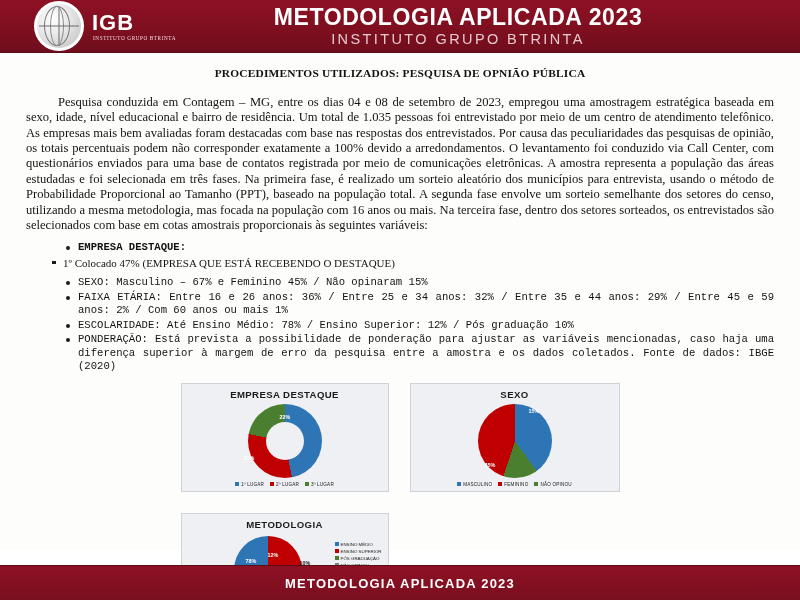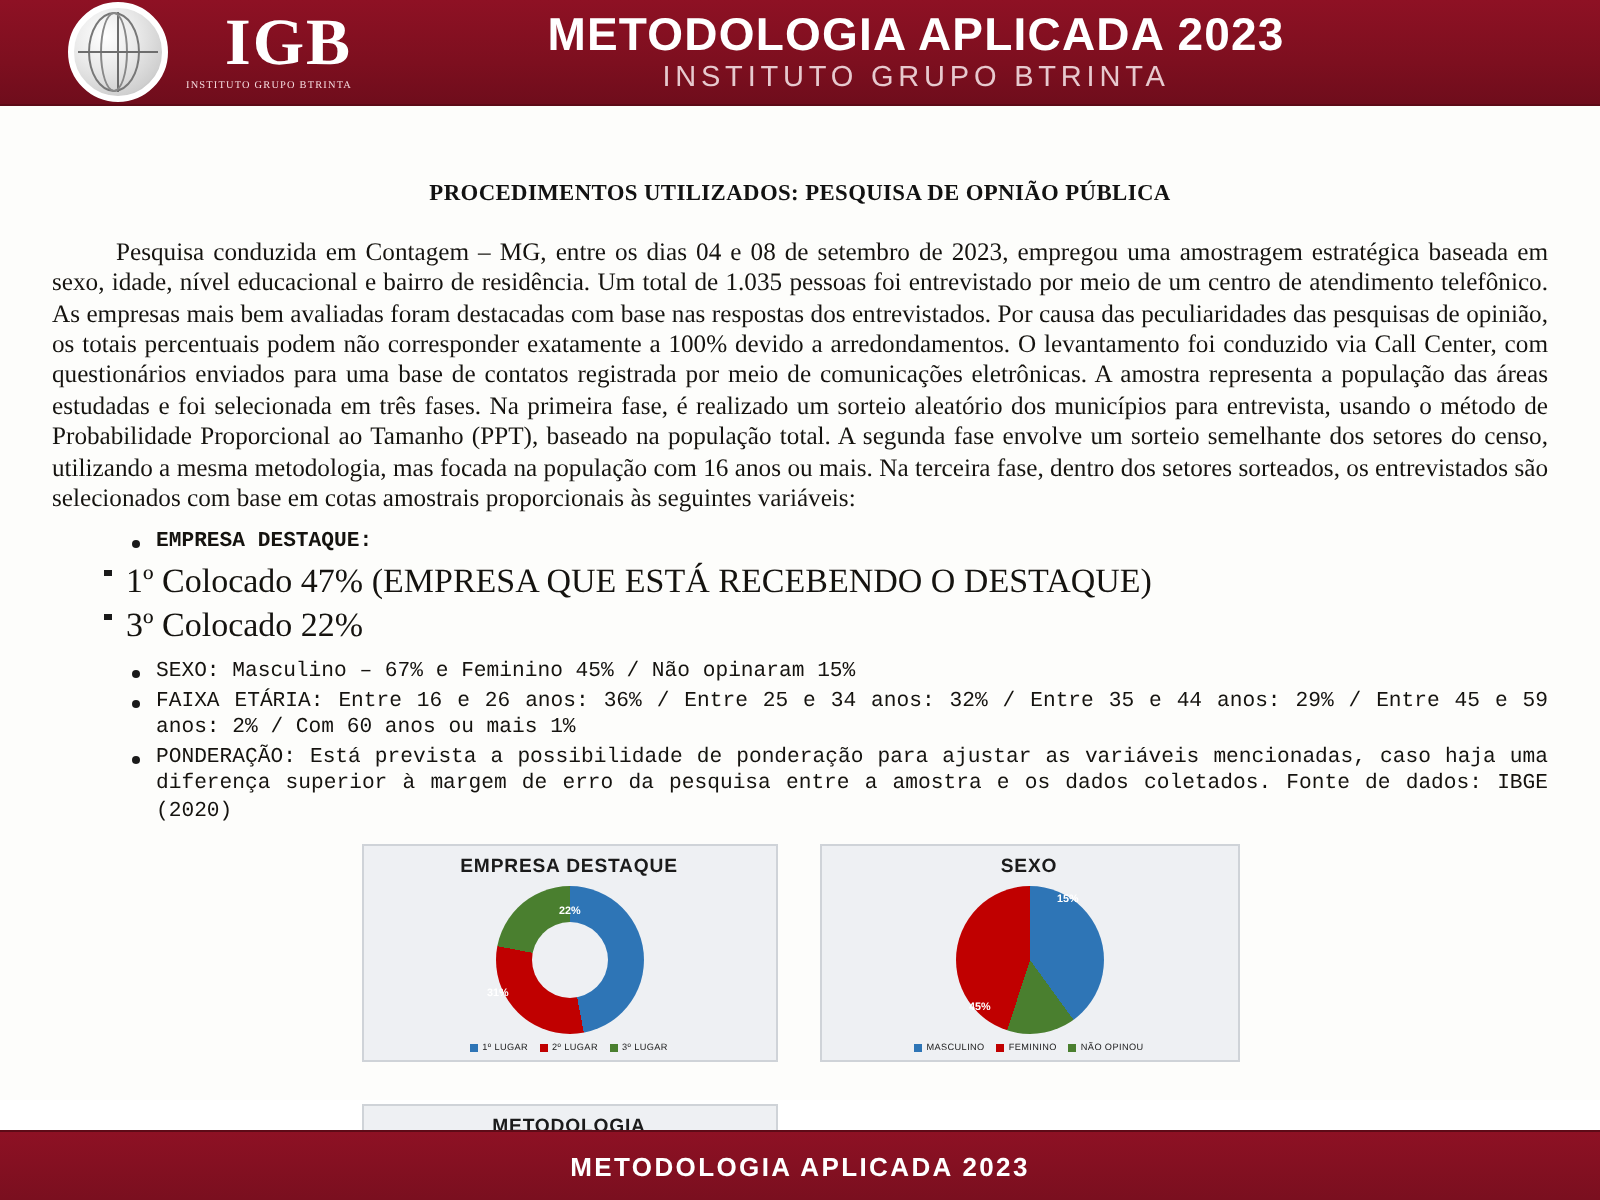--- a/index.html
+++ b/index.html
@@ -40,23 +40,23 @@
   }
   .globe .merid{
     position:absolute;left:7px;top:2px;bottom:2px;width:24px;
     border:1px solid #777;border-radius:50%;
   }
   .globe .merid2{
     position:absolute;left:13px;top:2px;bottom:2px;width:12px;
     border:1px solid #888;border-radius:50%;
   }
   .igb{
-    font-family:Liberation Serif, serif;
-    font-weight:bold;font-size:33px;color:#ffffff;
-    letter-spacing:1px;margin-left:8px;line-height:1;text-align:right;
+    font-family:Liberation Sans, sans-serif;
+    font-weight:bold;font-size:22px;color:#ffffff;
+    letter-spacing:1px;margin-left:8px;line-height:1;
   }
   .igb-sub{
     font-size:5.2px;color:#f3d9dd;letter-spacing:.6px;
     margin-left:9px;margin-top:1px;
   }
   .head-titles{
     flex:1;text-align:center;margin-right:60px;
   }
   .head-title{
     font-family:"Liberation Sans", sans-serif;
@@ -72,21 +72,21 @@
     position:relative;
     padding:14px 26px 0 26px;
     height:497px;
     box-sizing:border-box;
     background:#fdfdfb;
   }
   .doc-title{
     text-align:center;
     font-family:"Liberation Serif", serif;
     font-weight:bold;font-size:11.4px;color:#121212;
-    letter-spacing:.2px;margin-bottom:9px;margin-top:24px;
+    letter-spacing:.2px;margin-bottom:9px;
   }
   .para{
     text-align:justify;
     font-size:12.6px;line-height:1.22;color:#15130f;
     text-indent:32px;
     margin:16px 0 8px 0;
   }
   ul.bul{
     margin:0 0 0 40px;padding:0;list-style:none;
   }
@@ -95,21 +95,21 @@
     padding-left:12px;margin-bottom:1px;text-align:justify;font-family:Liberation Mono, monospace;
   }
   ul.bul>li:before{
     content:"";position:absolute;left:0;top:5px;
     width:4px;height:4px;background:#1a1a1a;border-radius:50%;
   }
   ul.sub{
     margin:0 0 6px 26px;padding:0;list-style:none;
   }
   ul.sub>li{
-    position:relative;font-size:17px;line-height:1.3;color:#15130f;padding-left:11px;
+    position:relative;font-size:11px;line-height:1.3;color:#15130f;padding-left:11px;
   }
   ul.sub>li:before{
     content:"";position:absolute;left:0;top:5px;
     width:3.5px;height:3.5px;background:#1a1a1a;
   }
   .lbl{font-weight:bold;}
   
   .charts{
     display:grid;
     grid-template-columns:208px 210px;
@@ -219,25 +219,25 @@
 
     <div class="doc-title">PROCEDIMENTOS UTILIZADOS: PESQUISA DE OPNIÃO PÚBLICA</div>
 
     <p class="para">Pesquisa conduzida em  Contagem – MG, entre os dias 04 e 08 de setembro de 2023, empregou uma amostragem estratégica baseada em sexo, idade, nível educacional e bairro de residência. Um total de 1.035 pessoas foi entrevistado por meio de um centro de atendimento telefônico. As empresas mais bem avaliadas foram destacadas com base nas respostas dos entrevistados. Por causa das peculiaridades das pesquisas de opinião, os totais percentuais podem não corresponder exatamente a 100% devido a arredondamentos. O levantamento foi conduzido via Call Center, com questionários enviados para uma base de contatos registrada por meio de comunicações eletrônicas. A amostra representa a população das áreas estudadas e foi selecionada em três fases. Na primeira fase, é realizado um sorteio aleatório dos municípios para entrevista, usando o método de Probabilidade Proporcional ao Tamanho (PPT), baseado na população total. A segunda fase envolve um sorteio semelhante dos setores do censo, utilizando a mesma metodologia, mas focada na população com 16 anos ou mais. Na terceira fase, dentro dos setores sorteados, os entrevistados são selecionados com base em cotas amostrais proporcionais às seguintes variáveis:</p>
 
     <ul class="bul">
       <li class="lbl">EMPRESA DESTAQUE:</li>
     </ul>
     <ul class="sub">
       <li>1º Colocado 47% (EMPRESA QUE ESTÁ RECEBENDO O DESTAQUE)</li>
-      <li>3º Colocado 22%</li>
     </ul>
     <ul class="bul">
       <li>SEXO: Masculino – 67% e Feminino 45% / Não opinaram 15%</li>
       <li>FAIXA ETÁRIA: Entre 16 e 26 anos: 36% / Entre 25 e 34 anos: 32% / Entre 35 e 44 anos: 29% / Entre 45 e 59 anos: 2% / Com 60 anos ou mais 1%</li>
+      <li>ESCOLARIDADE: Até Ensino Médio: 78% / Ensino Superior: 12% / Pós graduação 10%</li>
       <li>PONDERAÇÃO: Está prevista a possibilidade de ponderação para ajustar as variáveis mencionadas, caso haja uma diferença superior à margem de erro da pesquisa entre a amostra e os dados coletados. Fonte de dados: IBGE (2020)</li>
     </ul>
 
     <div class="charts">
 
       <div class="chartbox">
         <div class="chart-title">EMPRESA DESTAQUE</div>
         <div class="chart-area">
           <div class="donut" style="background:conic-gradient(#2e75b6 0 47%, #c00000 47% 78%, #4a7f2f 78% 100%);">
             <div class="hole"></div>

